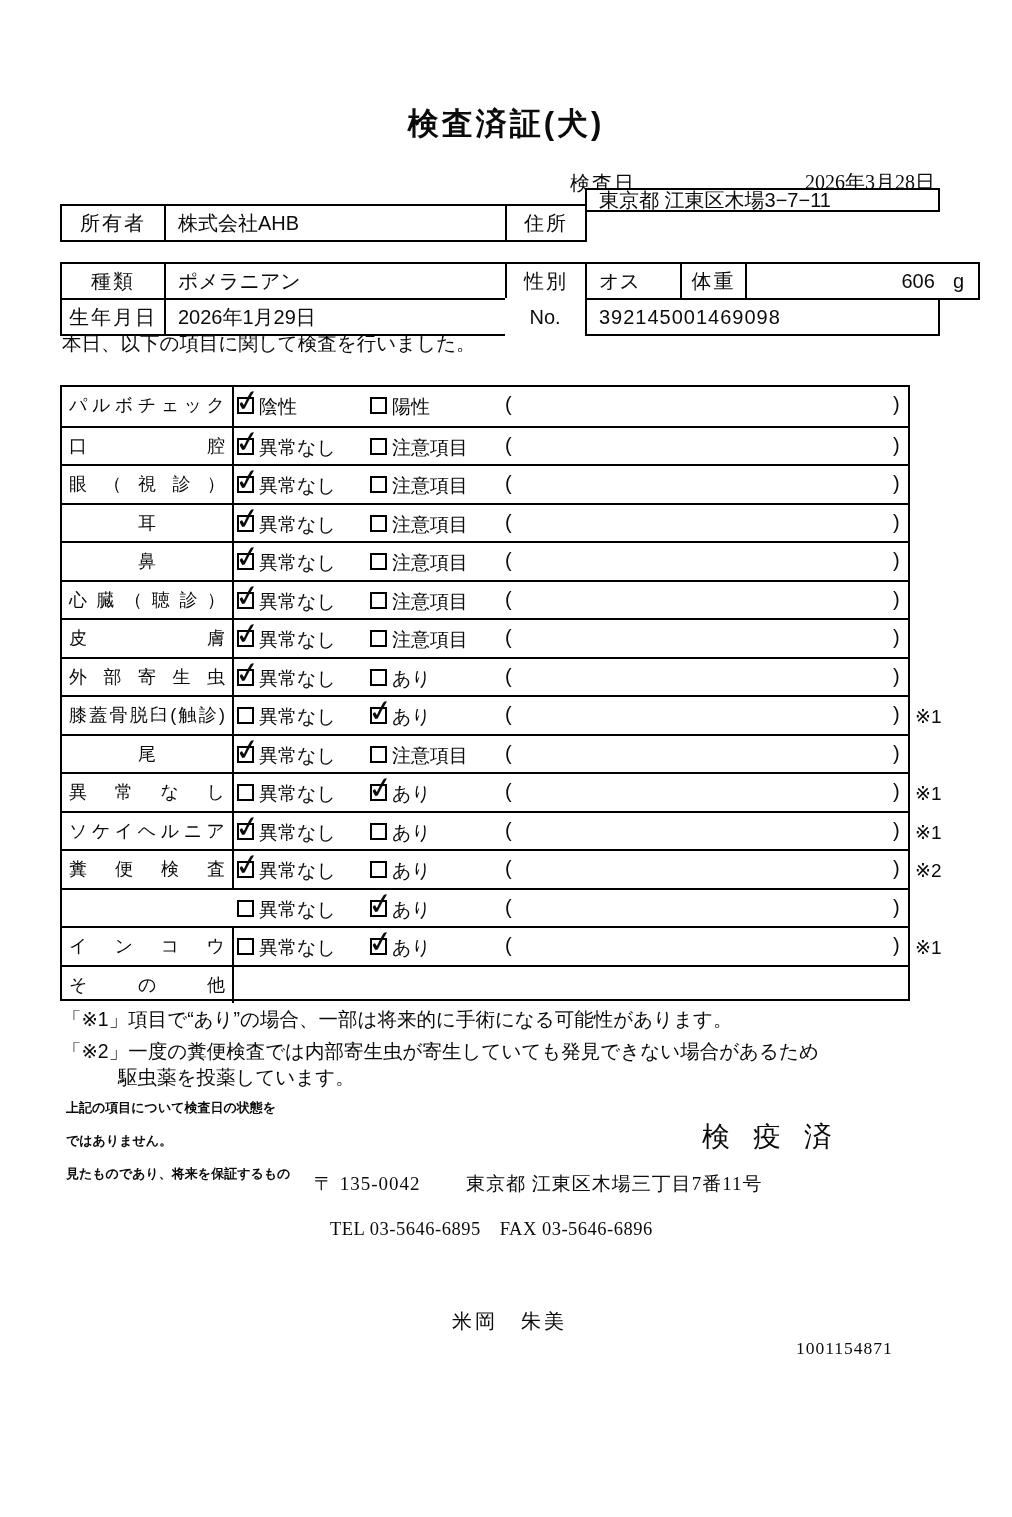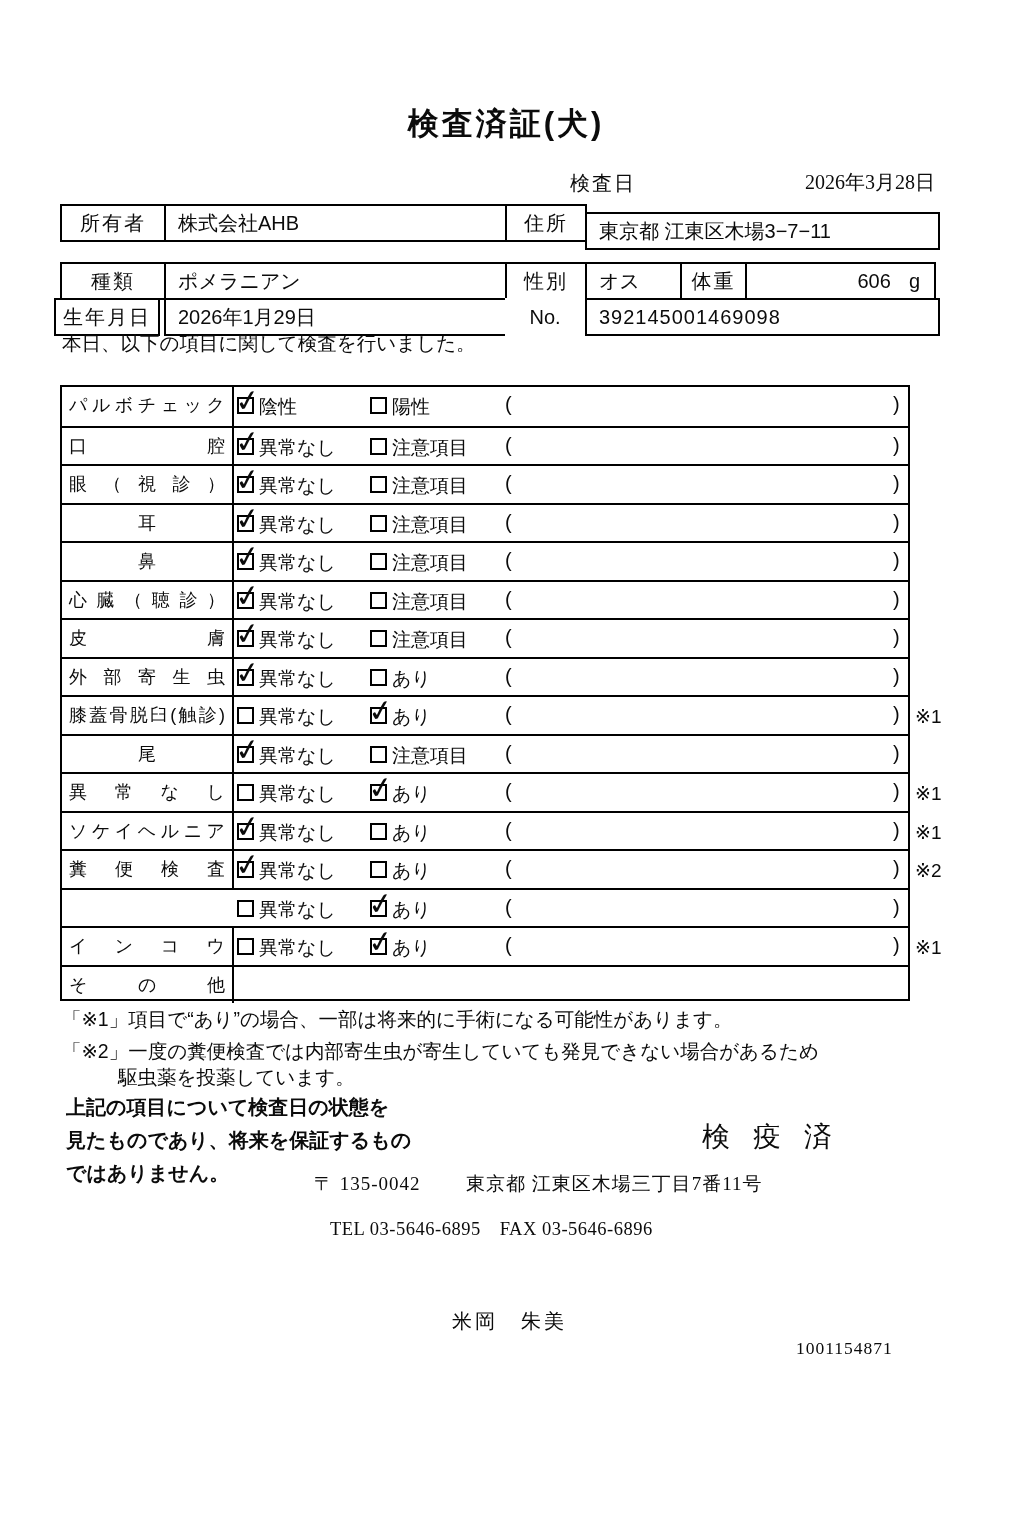--- a/index.html
+++ b/index.html
@@ -29,21 +29,21 @@
     border-right:2px solid #000;font-size:18px;padding:0 7px;line-height:36px;
     text-align:justify;text-align-last:justify;overflow:hidden;}
   .itxt{position:absolute;top:7px;font-size:19px;white-space:nowrap;}
   .paren{font-size:20px;top:6px;}
   .inote{top:8px;}
   .cbox{position:absolute;top:10px;width:17px;height:17px;box-sizing:border-box;
     border:2px solid #000;}
   .cmark{position:absolute;top:-13px;font-size:30px;line-height:1;font-weight:700;
     transform:rotate(-8deg);}
   .note-line{position:absolute;font-size:19.5px;white-space:nowrap;}
-  .disclaimer{position:absolute;left:66px;top:1091px;font-size:20px;font-weight:700;
+  .disclaimer{position:absolute;left:66px;top:1091px;font-size:13px;font-weight:700;
     line-height:33px;}
   .stamp{left:702px;top:1118px;font-size:28px;letter-spacing:8px;}
   .postal{left:314px;top:1171px;font-size:19px;letter-spacing:1px;}
   .addr2{left:466px;top:1171px;font-size:19px;letter-spacing:1px;}
   .telfax{left:330px;top:1216px;font-size:18.5px;letter-spacing:0.5px;}
   .clinic{left:327px;top:1263px;font-size:25px;letter-spacing:1px;}
   .person{left:452px;top:1308px;font-size:20px;letter-spacing:3px;}
   .serial{left:796px;top:1338px;font-size:17.5px;letter-spacing:1px;}
 </style>
 </head>
@@ -52,33 +52,33 @@
 <div class="page">
 
   <div class="title">検査済証(犬)</div>
 
   <div class="abs insp-date-label">検査日</div>
   <div class="abs insp-date-value">2026年3月28日</div>
 
   <div class="cell lbl" style="left:60px;top:204px;width:106px;height:38px">所有者</div>
   <div class="cell val" style="left:164px;top:204px;width:343px;height:38px">株式会社AHB</div>
   <div class="cell lbl" style="left:505px;top:204px;width:82px;height:38px">住所</div>
-  <div class="cell val" style="left:585px;top:212px;width:355px;height:38px">東京都 江東区木場3−7−11</div>
+  <div class="cell val" style="left:585px;top:188px;width:355px;height:24px">東京都 江東区木場3−7−11</div>
 
   <div class="cell lbl" style="left:60px;top:262px;width:106px;height:38px">種類</div>
   <div class="cell val" style="left:164px;top:262px;width:343px;height:38px">ポメラニアン</div>
   <div class="cell lbl" style="left:505px;top:262px;width:82px;height:38px">性別</div>
   <div class="cell val" style="left:585px;top:262px;width:97px;height:38px">オス</div>
   <div class="cell lbl" style="left:680px;top:262px;width:67px;height:38px">体重</div>
-  <div class="cell wt" style="left:745px;top:262px;width:191px;height:38px">
+  <div class="cell wt" style="left:745px;top:262px;width:235px;height:38px">
     <span>606</span>
     <span>g</span>
   </div>
 
-  <div class="cell lbl" style="left:54px;top:298px;width:106px;height:38px">生年月日</div>
+  <div class="cell lbl" style="left:60px;top:298px;width:106px;height:38px">生年月日</div>
   <div class="cell val" style="left:164px;top:298px;width:343px;height:38px">2026年1月29日</div>
   <div class="cell nob" style="left:505px;top:298px;width:80px;height:38px">No.</div>
   <div class="cell val" style="left:585px;top:298px;width:355px;height:38px;letter-spacing:1px">392145001469098</div>
 
   <div class="abs intro">本日、以下の項目に関して検査を行いました。</div>
 
   <div class="itable">
       <div class="irow">
         <div class="ilabel">パルボチェック</div>
         <span class="cbox" style="left: 175px;">
@@ -252,22 +252,22 @@
         <div class="ilabel">その他</div>
       </div>
     </div>
 
   <div class="note-line" style="left:62px;top:1006px">「※1」項目で“あり”の場合、一部は将来的に手術になる可能性があります。</div>
   <div class="note-line" style="left:62px;top:1038px">「※2」一度の糞便検査では内部寄生虫が寄生していても発見できない場合があるため</div>
   <div class="note-line" style="left:118px;top:1064px">駆虫薬を投薬しています。</div>
 
   <div class="disclaimer">
     <div>上記の項目について検査日の状態を</div>
+    <div>ではありません。</div>
     <div>見たものであり、将来を保証するもの</div>
-    <div>ではありません。</div>
   </div>
 
   <div class="abs stamp">検 疫 済</div>
 
   <div class="abs postal">〒 135-0042</div>
   <div class="abs addr2">東京都 江東区木場三丁目7番11号</div>
   <div class="abs telfax">TEL 03-5646-6895　FAX 03-5646-6896</div>
   <div class="abs person">米岡　朱美</div>
   <div class="abs serial">1001154871</div>
 

